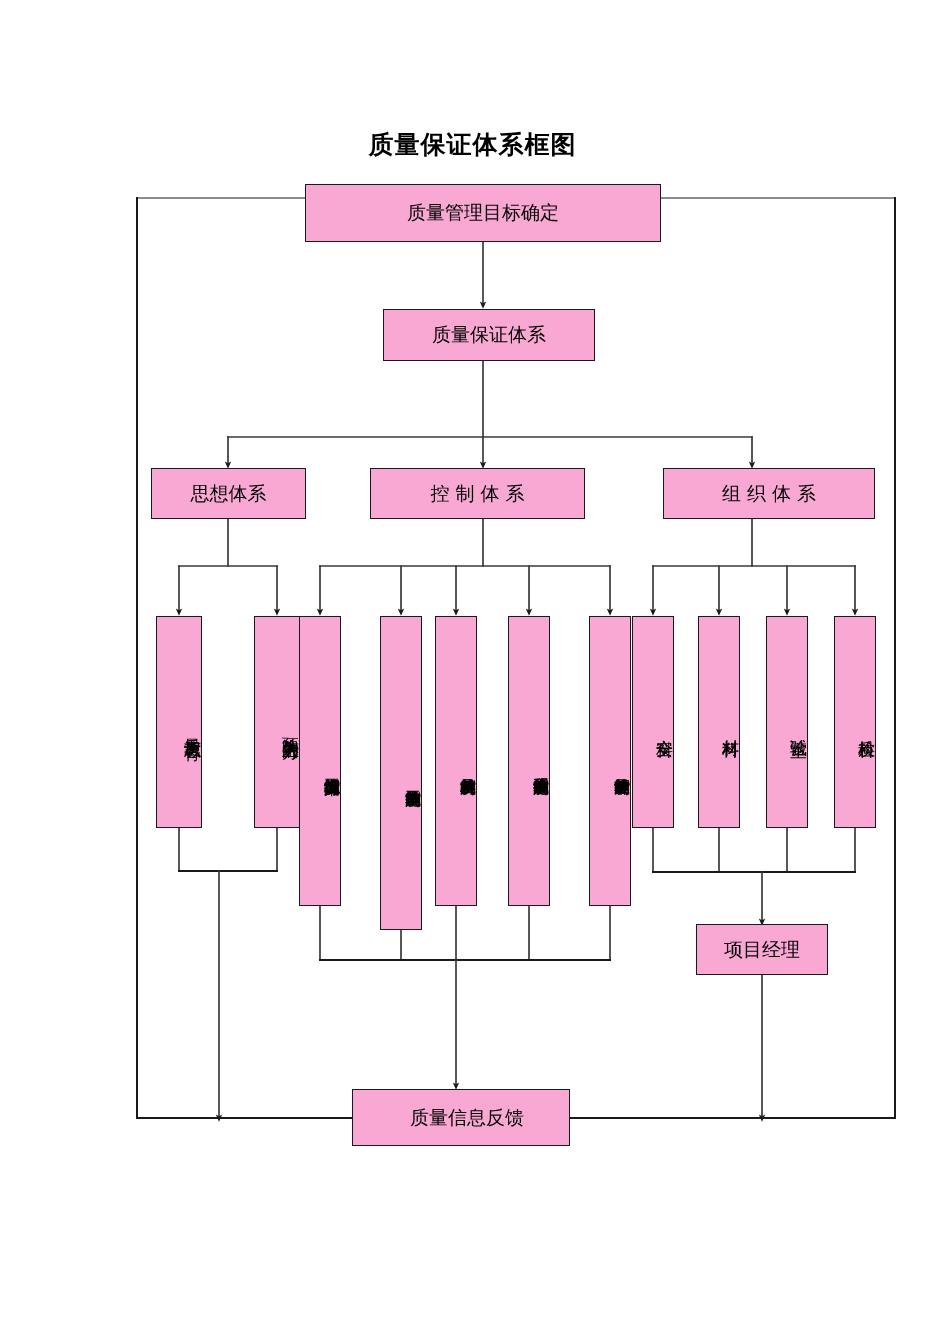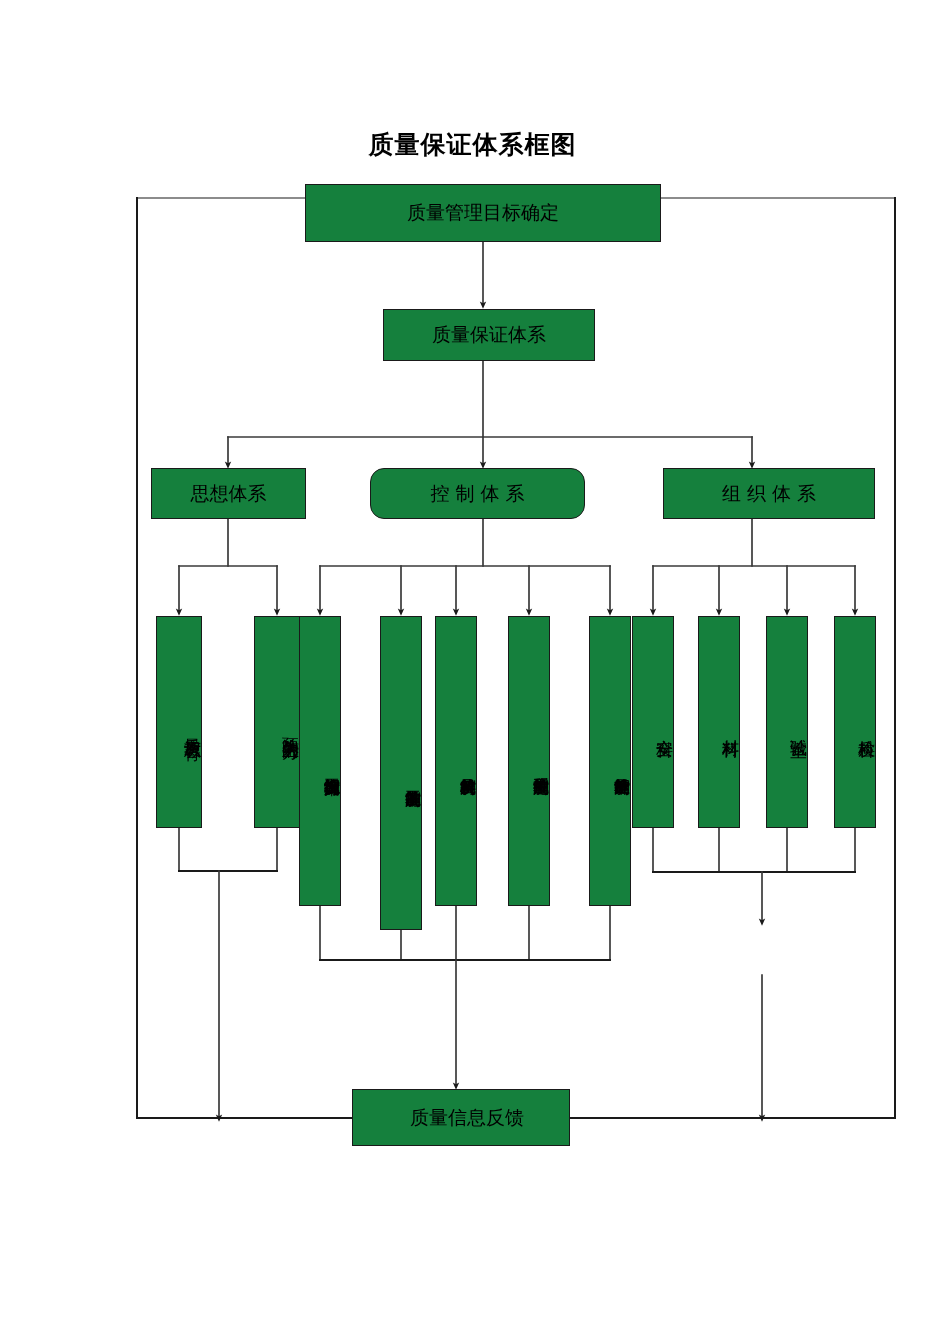--- a/index.html
+++ b/index.html
@@ -36,21 +36,21 @@
     font-weight: bold;
     font-size: 25px;
     letter-spacing: 1px;
     color: #000;
     white-space: nowrap;
   }
   .node {
     position: absolute;
     box-sizing: border-box;
     border: 1.6px solid #1a1a1a;
-    background: #15803d;
+    background: #f9a8d4;
     display: flex;
     align-items: center;
     justify-content: center;
     color: #000;
     font-family: "DejaVu Sans", "Liberation Sans", sans-serif;
   }
   .node-h {
     font-size: 19px;
   }
   .node-h.spaced {
@@ -154,21 +154,21 @@
   </div>
 
   <div class="node node-h" style="left:383px; top:309px; width:212px; height:52px;">
     <span>质量保证体系</span>
   </div>
 
   <div class="node node-h" style="left:151px; top:468px; width:155px; height:51px;">
     <span>思想体系</span>
   </div>
 
-  <div class="node node-h spaced" style="left:370px; top:468px; width:215px; height:51px;border-radius:14px;">
+  <div class="node node-h spaced" style="left:370px; top:468px; width:215px; height:51px;">
     <span>控制体系</span>
   </div>
 
   <div class="node node-h spaced" style="left:615px; top:468px; width:212px; height:51px;margin-left:48px;">
     <span>组织体系</span>
   </div>
 
   <div class="node node-v" style="left:156px; top:616px; width:46px; height:212px;">
     <span>质量意识教育</span>
   </div>
@@ -206,18 +206,21 @@
   </div>
 
   <div class="node node-v" style="left:766px; top:616px; width:42px; height:212px;">
     <span>试验室</span>
   </div>
 
   <div class="node node-v" style="left:834px; top:616px; width:42px; height:212px;">
     <span>质检科</span>
   </div>
 
+  <div class="node node-h" style="left:696px; top:924px; width:132px; height:51px;">
+    <span>项目经理</span>
+  </div>
 
   <div class="node node-h" style="left:352px; top:1089px; width:218px; height:57px;padding-left:12px;">
     <span>质量信息反馈</span>
   </div>
 
 </div>
 
 </body></html>

